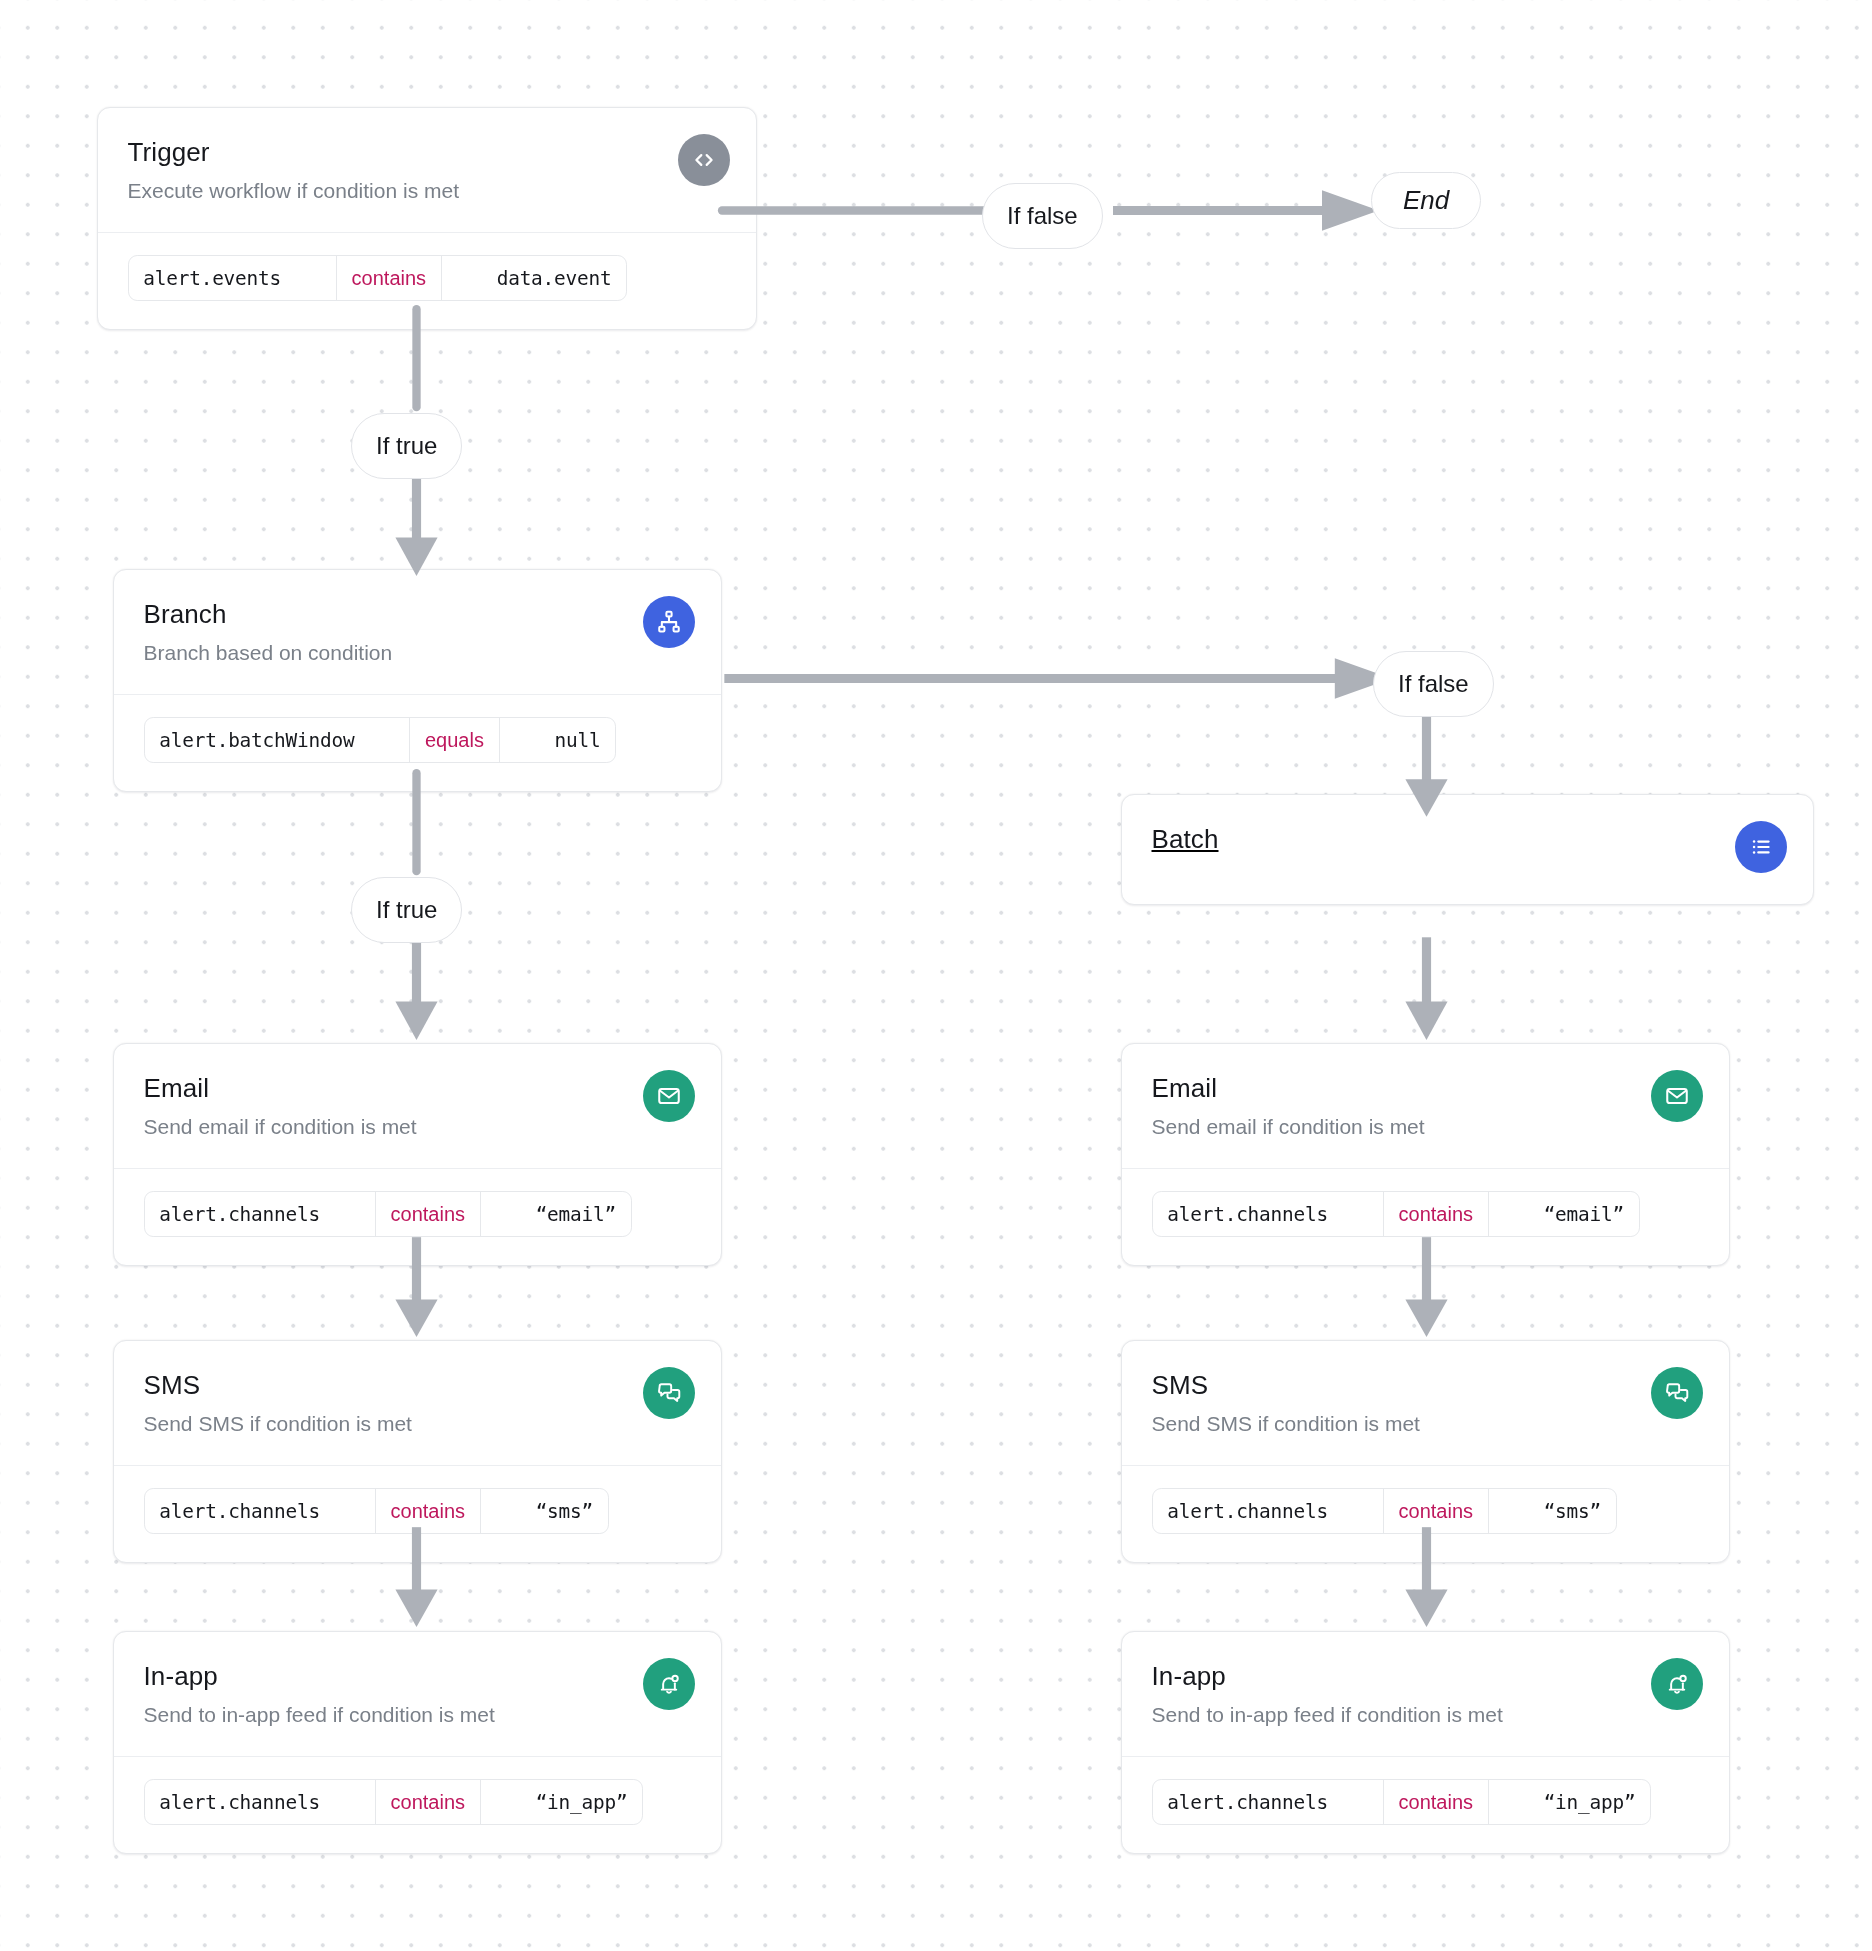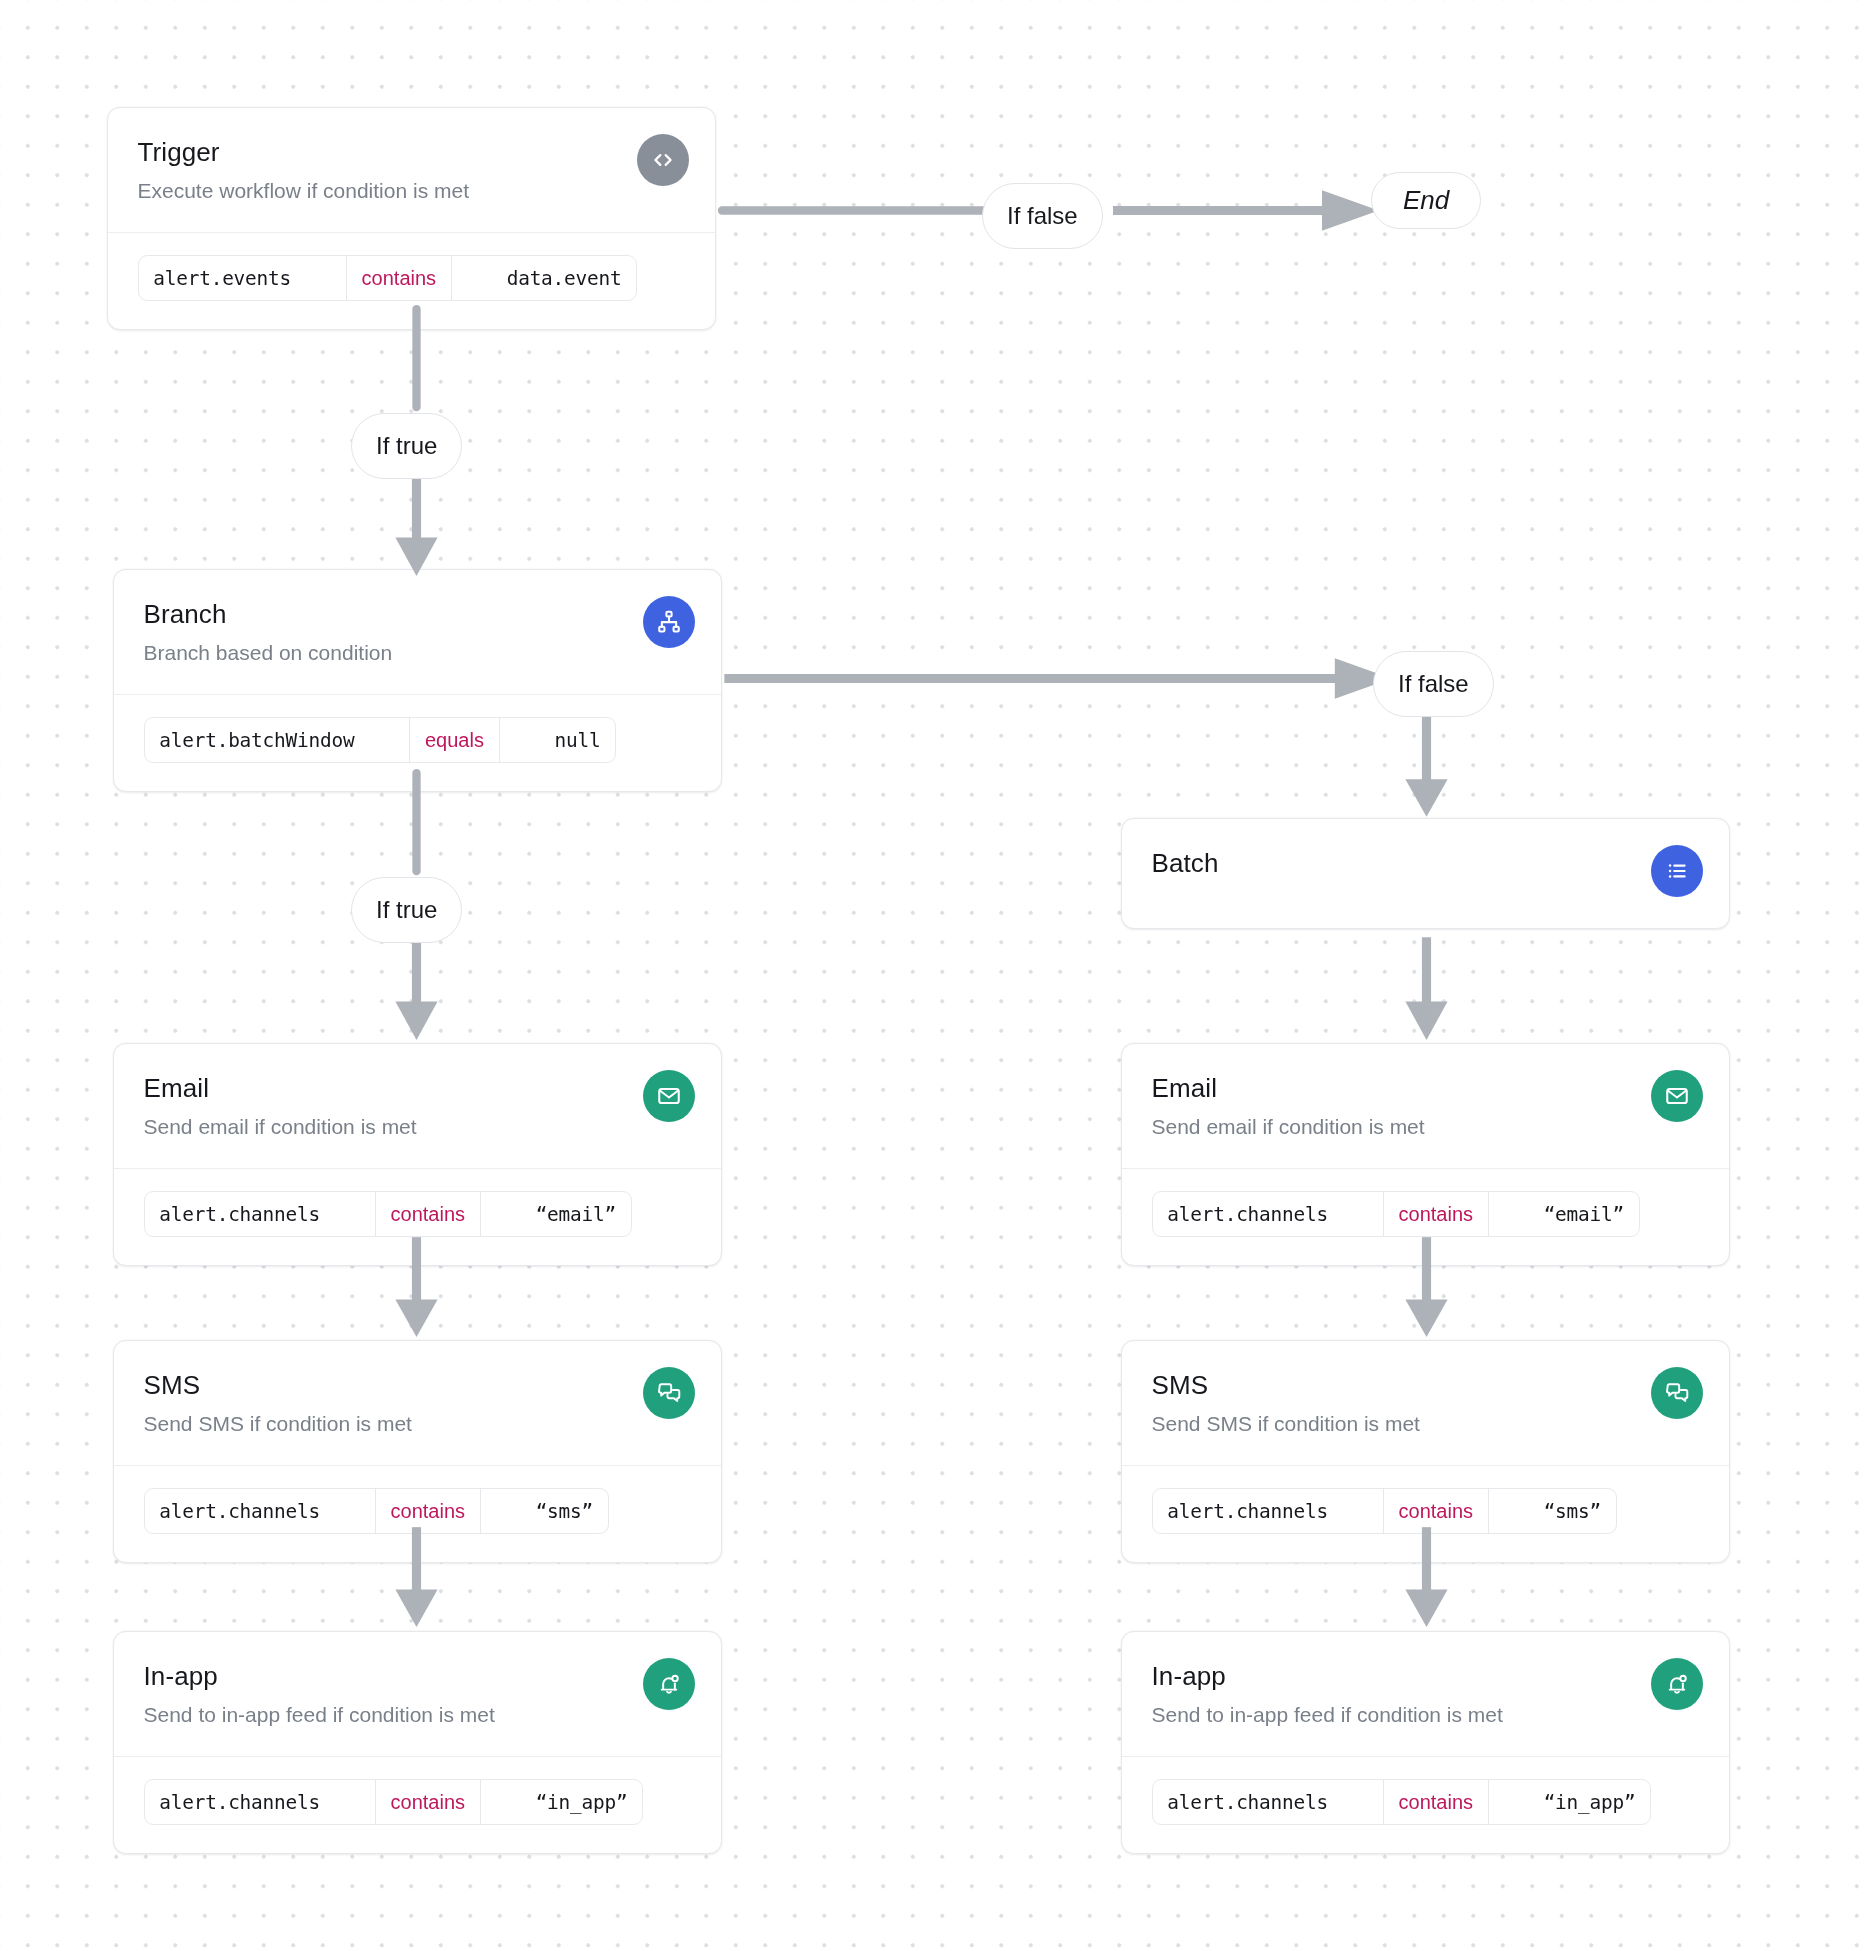--- a/index.html
+++ b/index.html
@@ -237,21 +237,21 @@
   </div>
 
   <div class="pill" style="left:1373px; top:651px;">
     <span>If false</span>
   </div>
 
   <div class="pill" style="left:351px; top:877px;">
     <span>If true</span>
   </div>
 
-  <div class="card" style="left:107px; top:107px; width:609px;">
+  <div class="card" style="left:97px; top:107px; width:660px;">
     <div class="card-head">
       <div class="card-title">Trigger</div>
       <div class="card-sub">Execute workflow if condition is met</div>
       <div class="card-icon ic-gray">
         <svg width="26" height="26" viewBox="0 0 24 24" fill="none" stroke="#ffffff" stroke-width="2.1" stroke-linecap="round" stroke-linejoin="round">
           <polyline points="9.5,7.5 5,12 9.5,16.5"></polyline>
           <polyline points="14.5,7.5 19,12 14.5,16.5"></polyline>
         </svg>
       </div>
     </div>
@@ -282,21 +282,21 @@
     </div>
     <div class="card-body">
       <div class="cond">
         <span class="cond-seg cond-field">alert.batchWindow</span>
         <span class="cond-seg cond-op">equals</span>
         <span class="cond-seg cond-value">null</span>
       </div>
     </div>
   </div>
 
-  <div class="card" style="left:1121px; top:818px; width:609px;">
+  <div class="card" style="left:1121px; top:794px; width:693px;text-decoration:underline;">
     <div class="card-head">
       <div class="card-title">Batch</div>
       <div class="card-icon ic-blue">
         <svg width="26" height="26" viewBox="0 0 24 24" fill="none" stroke="#ffffff" stroke-width="2" stroke-linecap="round">
           <line x1="9.5" y1="7" x2="19" y2="7"></line>
           <line x1="9.5" y1="12" x2="19" y2="12"></line>
           <line x1="9.5" y1="17" x2="19" y2="17"></line>
           <circle cx="5.6" cy="7" r="1.15" fill="#ffffff" stroke="none"></circle>
           <circle cx="5.6" cy="12" r="1.15" fill="#ffffff" stroke="none"></circle>
           <circle cx="5.6" cy="17" r="1.15" fill="#ffffff" stroke="none"></circle>

